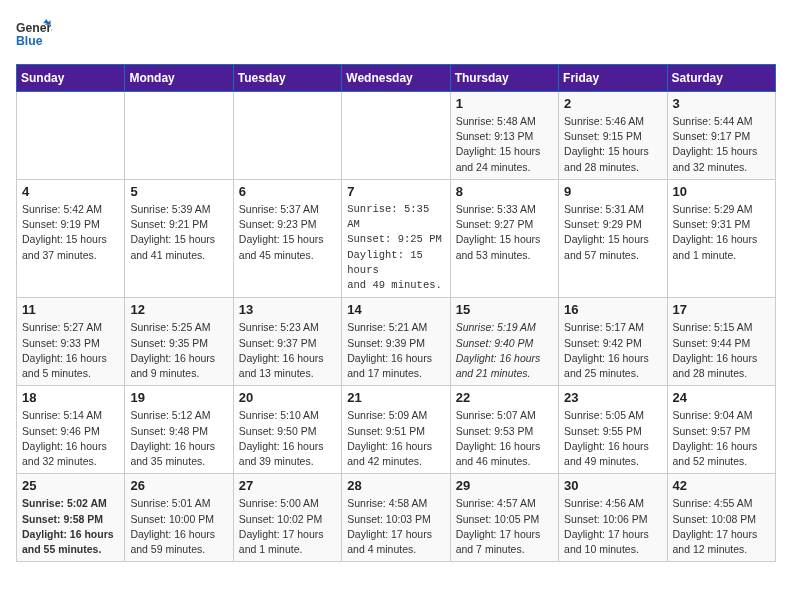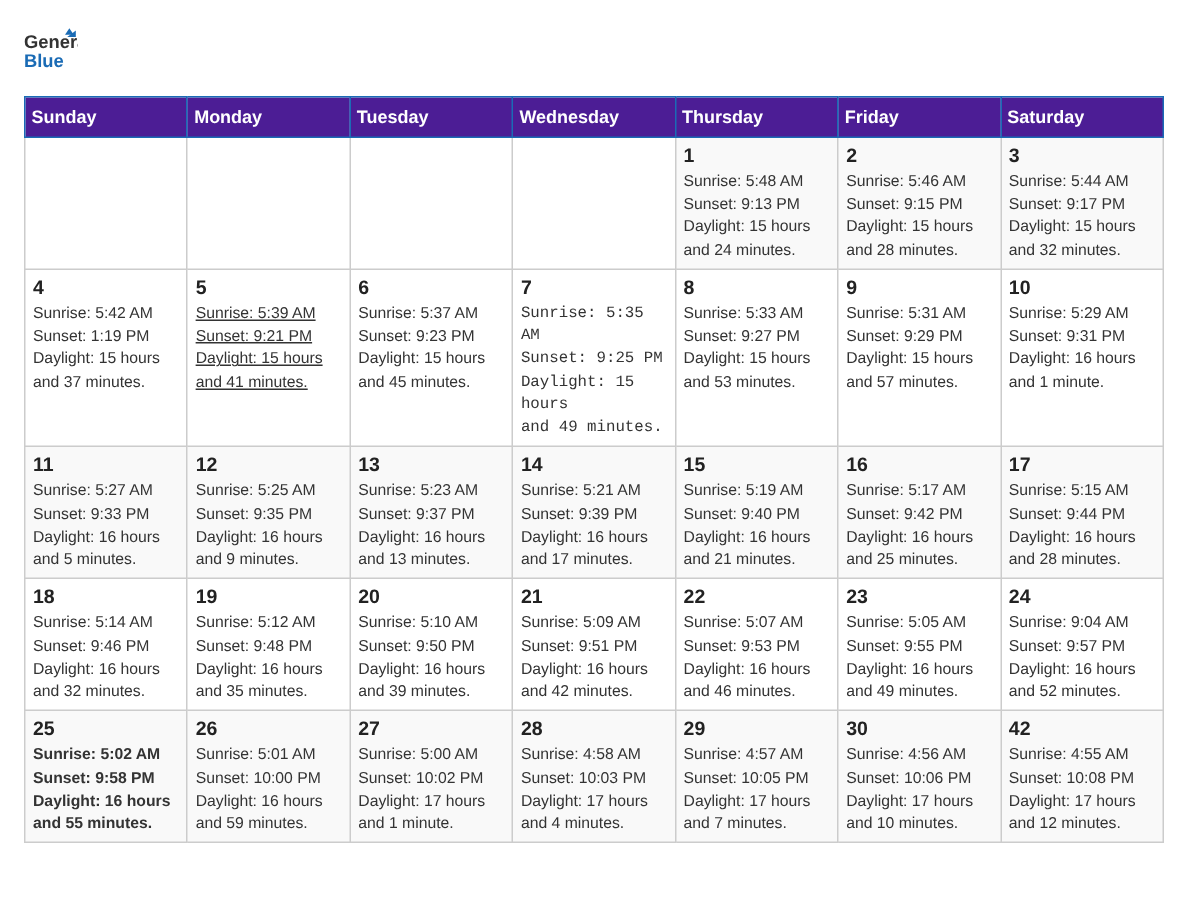--- a/index.html
+++ b/index.html
@@ -133,27 +133,27 @@
           <div class="day-info" style="white-space: pre-line;">Sunrise: 5:44 AM
 Sunset: 9:17 PM
 Daylight: 15 hours
 and 32 minutes.</div>
         </td>
       </tr>
       <tr>
         <td>
           <span class="day-num">4</span>
           <div class="day-info" style="white-space: pre-line;">Sunrise: 5:42 AM
-Sunset: 1:19 PM
+Sunset: 9:19 PM
 Daylight: 15 hours
 and 37 minutes.</div>
         </td>
         <td>
           <span class="day-num">5</span>
-          <div class="day-info" style="white-space: pre-line; text-decoration: underline;">Sunrise: 5:39 AM
+          <div class="day-info" style="white-space: pre-line;">Sunrise: 5:39 AM
 Sunset: 9:21 PM
 Daylight: 15 hours
 and 41 minutes.</div>
         </td>
         <td>
           <span class="day-num">6</span>
           <div class="day-info" style="white-space: pre-line;">Sunrise: 5:37 AM
 Sunset: 9:23 PM
 Daylight: 15 hours
 and 45 minutes.</div>
@@ -211,21 +211,21 @@
         </td>
         <td>
           <span class="day-num">14</span>
           <div class="day-info" style="white-space: pre-line;">Sunrise: 5:21 AM
 Sunset: 9:39 PM
 Daylight: 16 hours
 and 17 minutes.</div>
         </td>
         <td>
           <span class="day-num">15</span>
-          <div class="day-info" style="white-space: pre-line;">Sunrise: 5:19 AM
+          <div class="day-info" style="white-space: pre-line; font-style: italic;">Sunrise: 5:19 AM
 Sunset: 9:40 PM
 Daylight: 16 hours
 and 21 minutes.</div>
         </td>
         <td>
           <span class="day-num">16</span>
           <div class="day-info" style="white-space: pre-line;">Sunrise: 5:17 AM
 Sunset: 9:42 PM
 Daylight: 16 hours
 and 25 minutes.</div>

